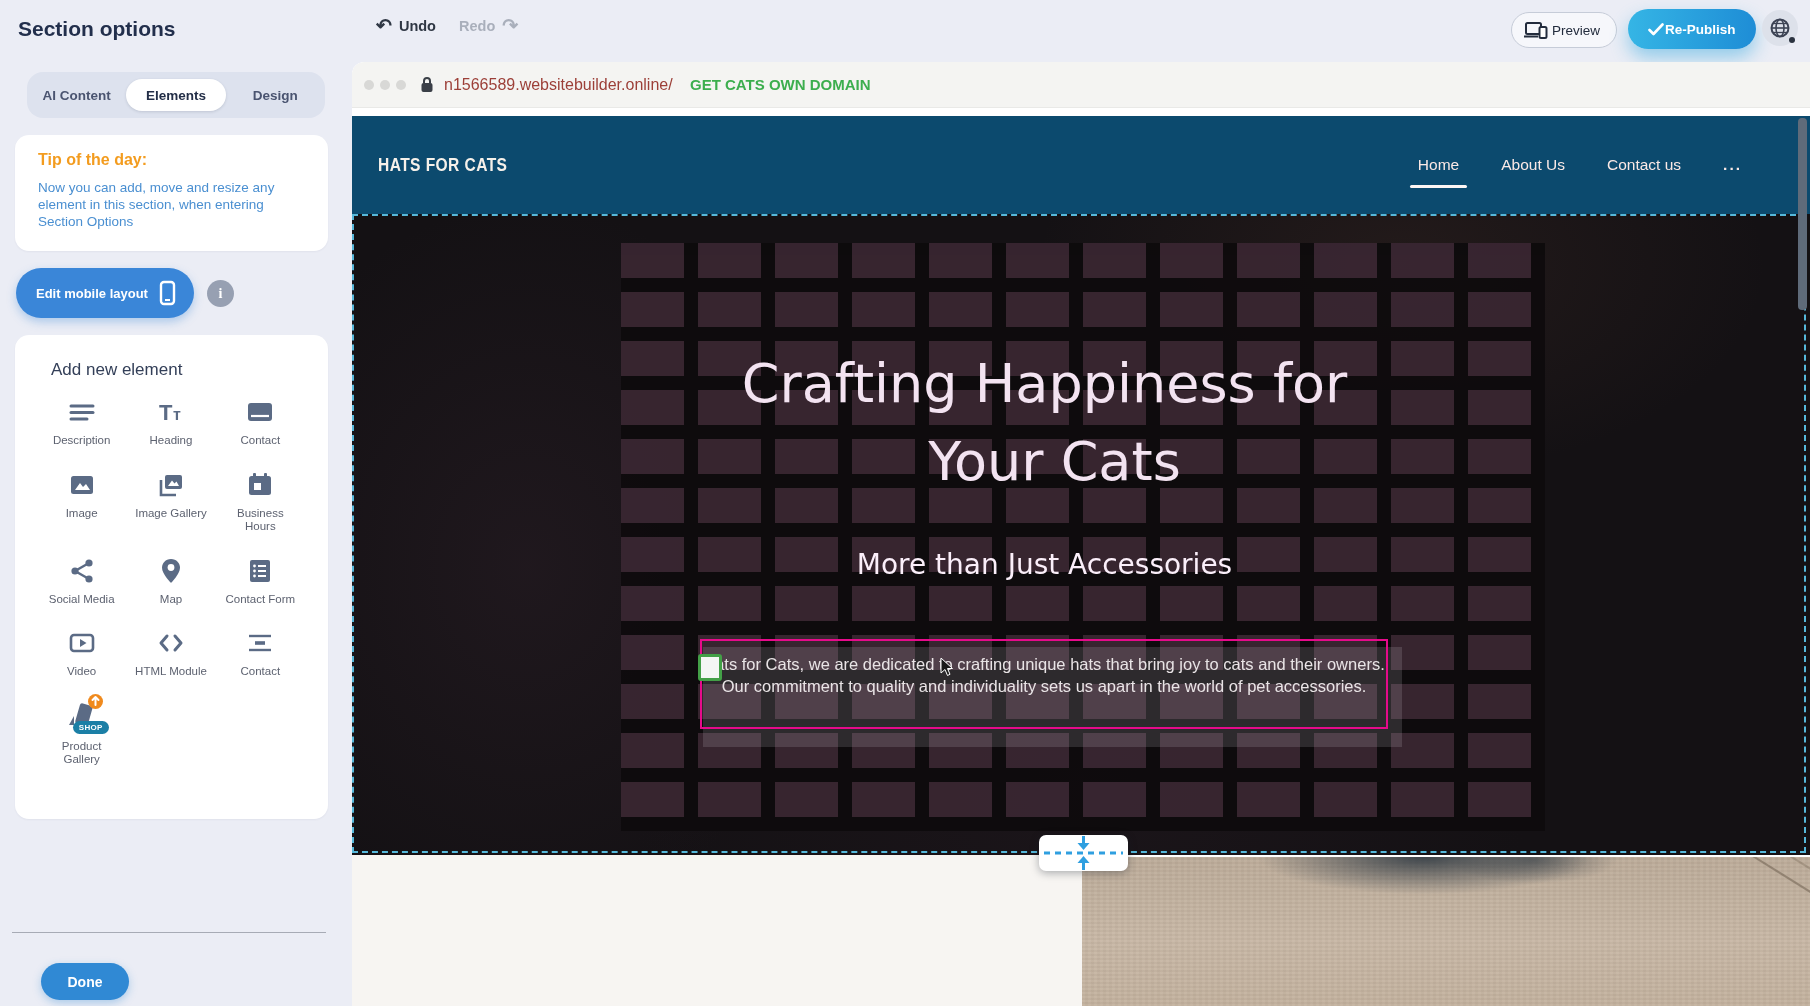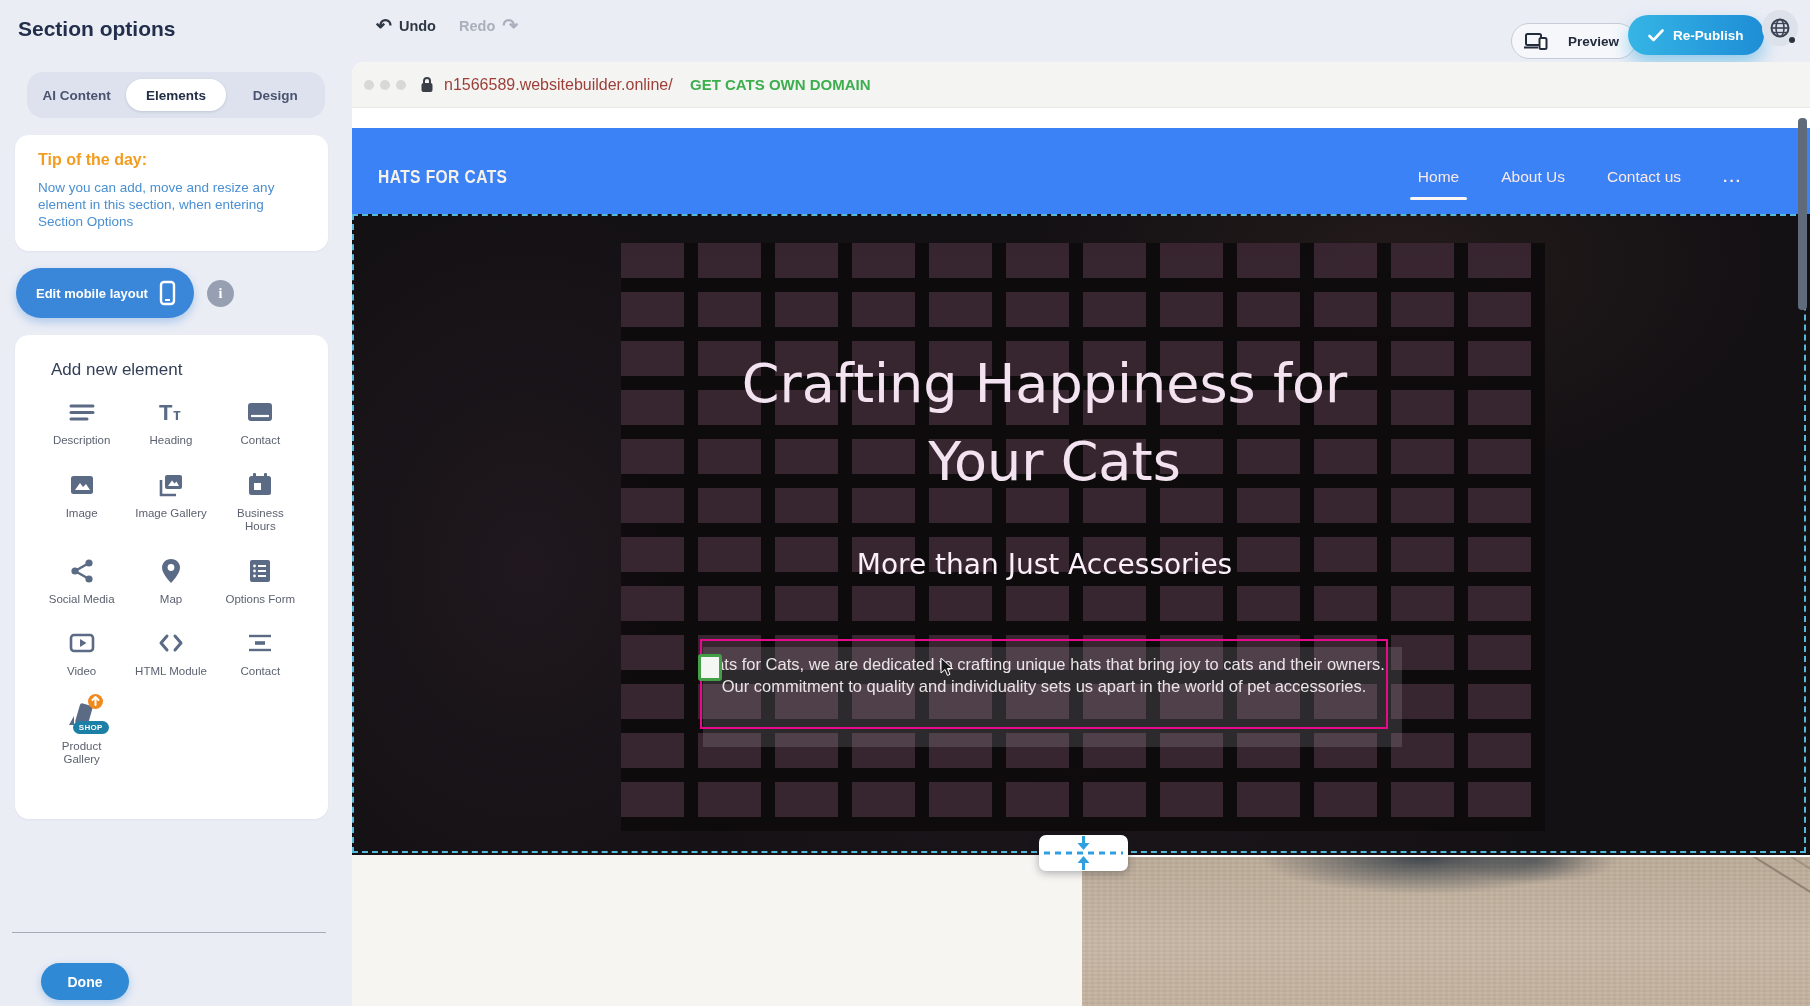--- a/index.html
+++ b/index.html
@@ -48,40 +48,40 @@
               box-shadow:0 3px 8px rgba(48,137,212,.35); }
 
   
   .undo-btn, .redo-btn { position:absolute; top:16px; background:none; border:none; font-family:inherit;
                          font-size:14.5px; font-weight:bold; cursor:pointer; display:flex; align-items:center; gap:7px; }
   .undo-btn { left:376px; color:#2f3744; }
   .redo-btn { left:459px; color:#a9afbb; }
   .arrow-glyph { font-size:19px; line-height:19px; }
   .preview-btn { position:absolute; left:1511px; top:12px; height:36px; padding:0 16px 0 12px; border-radius:18px;
                  border:1px solid #c6ccd8; background:rgba(255,255,255,.55); font-family:inherit; font-size:13.5px;
-                 font-weight:bold; color:#232c3d; cursor:pointer; display:flex; align-items:center; gap:20px;margin-top:11px; }
+                 font-weight:normal; color:#232c3d; cursor:pointer; display:flex; align-items:center; gap:4px; }
   .republish-btn { position:absolute; left:1628px; top:9px; height:40px; padding:0 20px; border:none; border-radius:20px;
                    background:linear-gradient(90deg,#35b5e5,#1e8dd6); color:#fff; font-family:inherit; font-size:13.5px;
-                   font-weight:bold; cursor:pointer; display:flex; align-items:center; gap:9px;
-                   box-shadow:0 9px 18px rgba(41,163,221,.45);margin-top:6px; }
+                   font-weight:bold; cursor:pointer; display:flex; align-items:center; gap:1px;
+                   box-shadow:0 9px 18px rgba(41,163,221,.45); }
   .globe-btn { position:absolute; left:1762px; top:10px; width:36px; height:36px; border:none; border-radius:50%;
                background:#dde1ea; cursor:pointer; display:flex; align-items:center; justify-content:center; }
   .globe-dot { position:absolute; right:3px; bottom:3px; width:6px; height:6px; border-radius:50%; background:#2b3340; }
 
   
   .browser { position:absolute; left:352px; top:62px; width:1458px; height:944px; background:#fff;
              border-top-left-radius:12px; overflow:hidden; }
   .browser-bar { position:absolute; left:0; top:0; width:1458px; height:46px; background:#f4f4f2;
                  border-top-left-radius:12px; border-bottom:1px solid #e9e9e7; }
   .dot { position:absolute; top:18px; width:10px; height:10px; border-radius:50%; background:#d8d8d6; }
   .url-text { position:absolute; left:92px; top:14px; font-size:16px; color:#9c3f38; }
   .domain-cta { position:absolute; left:338px; top:14px; font-size:15px; font-weight:bold; color:#3cae4e; cursor:pointer; }
   .lock-wrap { position:absolute; left:68px; top:14px; }
 
-  .site-header { position:absolute; left:0; top:66px; width:1458px; height:124px; background:#3b82f6; }
+  .site-header { position:absolute; left:0; top:54px; width:1458px; height:124px; background:#0c4a6e; }
   .logo { position:absolute; left:26px; top:38px; color:#f6f1ea; font-size:19px; font-weight:bold;
           letter-spacing:.5px; transform:scaleX(.82); transform-origin:left; white-space:nowrap; }
   .nav { position:absolute; right:66px; top:0; height:98px; display:flex; align-items:center; gap:38px; }
   .nav-item { position:relative; color:#fbe9e6; font-size:15.5px; cursor:pointer; padding:10px 2px; }
   .nav-item.active::after { content:""; position:absolute; left:-6px; right:-6px; bottom:-4px; height:3px;
                             background:#fdf6f4; border-radius:2px; }
   .nav-more { letter-spacing:2px; font-weight:bold; }
 
   
   .hero { position:absolute; left:0; top:152px; width:1458px; height:641px; background:#141114; overflow:hidden; }
@@ -237,21 +237,21 @@
       <div class="el-item">
         <svg width="30" height="30" viewBox="0 0 30 30">
           <rect x="5" y="4" width="20" height="22" rx="2" fill="#5b6b85"></rect>
           <circle cx="9.5" cy="10" r="1.4" fill="#ffffff"></circle>
           <circle cx="9.5" cy="15" r="1.4" fill="#ffffff"></circle>
           <circle cx="9.5" cy="20" r="1.4" fill="#ffffff"></circle>
           <line x1="13" y1="10" x2="21" y2="10" stroke="#ffffff" stroke-width="2"></line>
           <line x1="13" y1="15" x2="21" y2="15" stroke="#ffffff" stroke-width="2"></line>
           <line x1="13" y1="20" x2="21" y2="20" stroke="#ffffff" stroke-width="2"></line>
         </svg>
-        <div class="el-label">Options Form</div>
+        <div class="el-label">Contact Form</div>
       </div>
 
       <div class="el-item">
         <svg width="30" height="30" viewBox="0 0 30 30">
           <rect x="4" y="7" width="22" height="16" rx="3" fill="none" stroke="#5b6b85" stroke-width="2.6"></rect>
           <polygon points="13,11 13,19 19.5,15" fill="#5b6b85"></polygon>
         </svg>
         <div class="el-label">Video</div>
       </div>
 

